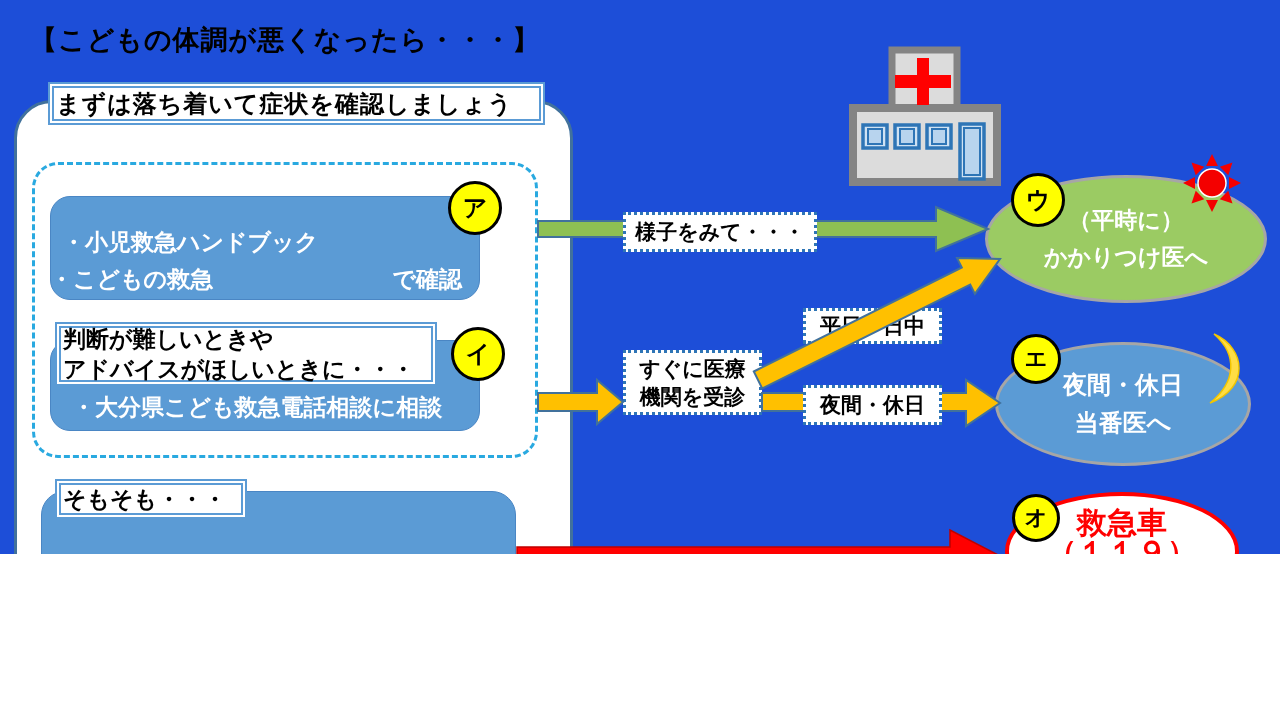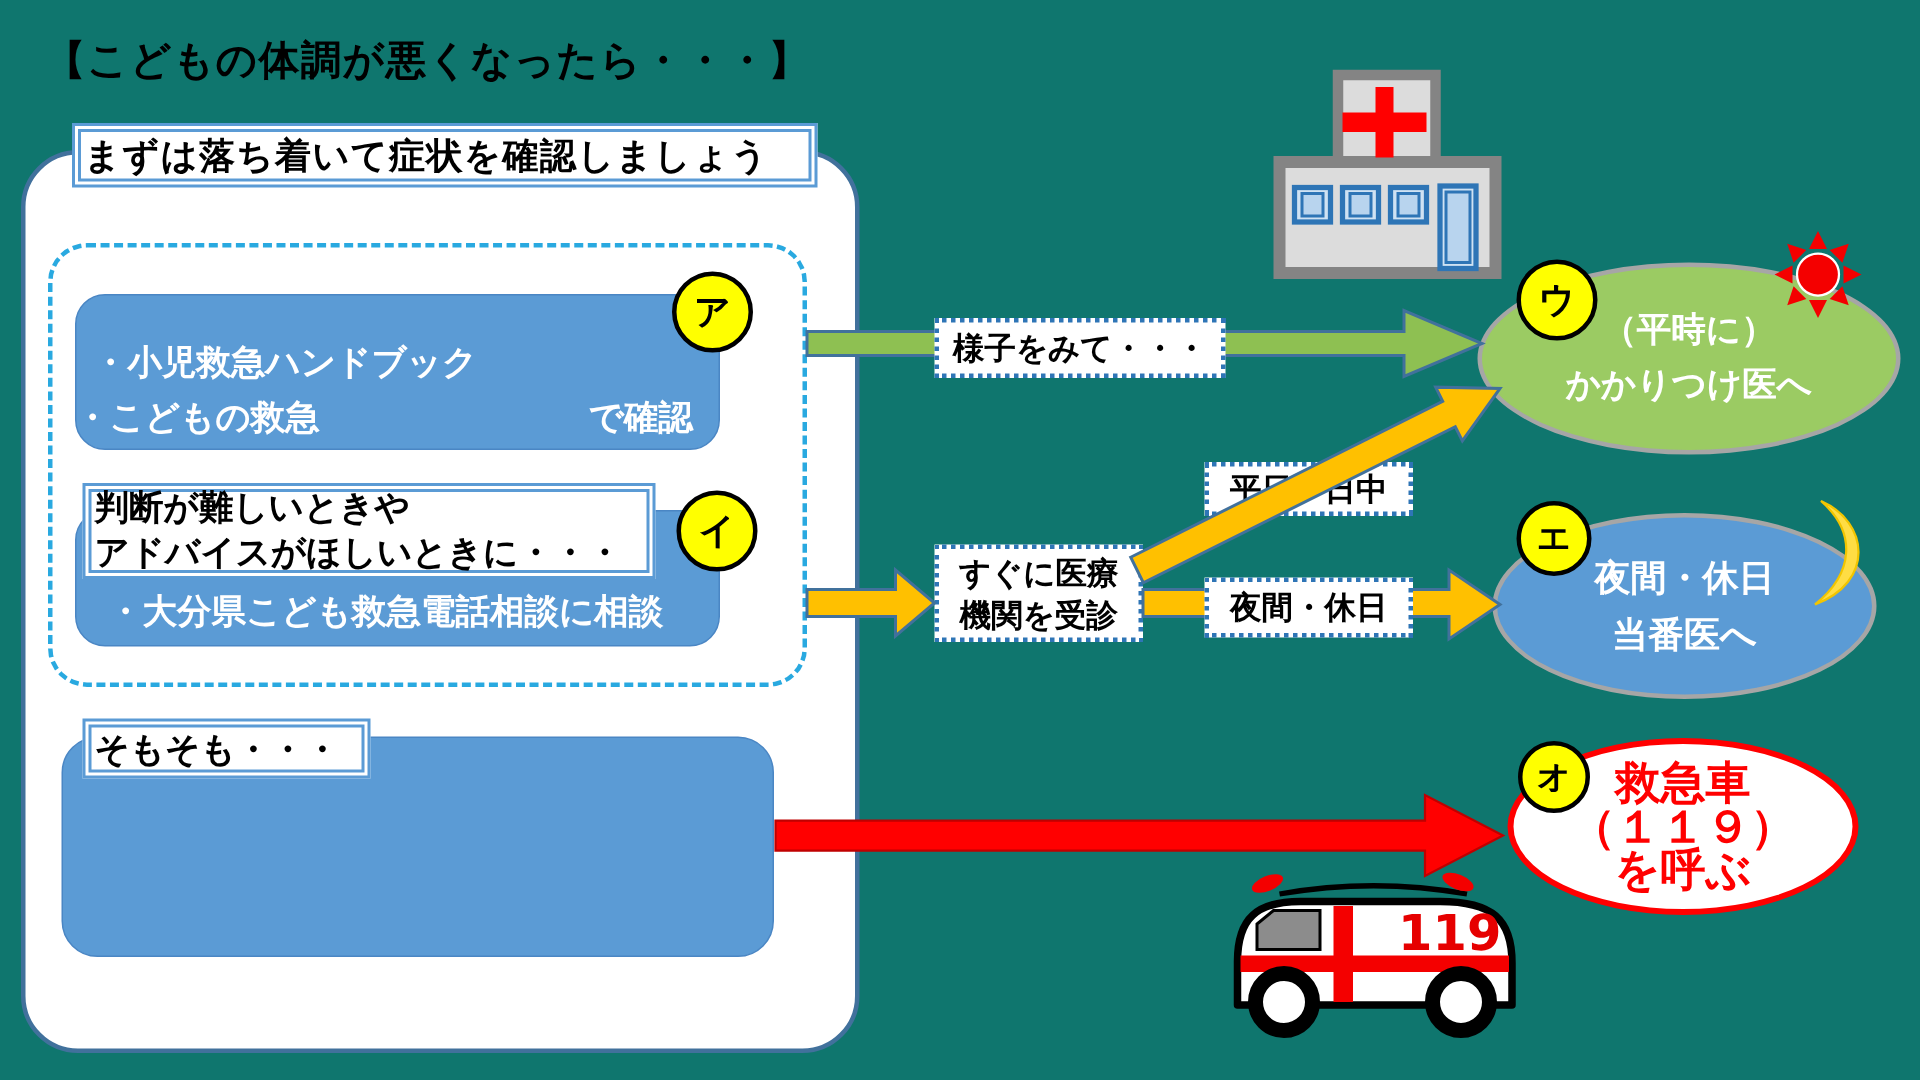--- a/index.html
+++ b/index.html
@@ -1,16 +1,16 @@
 <!DOCTYPE html>
 <html><head>
 <meta charset="utf-8">
 <style>
   html,body{margin:0;padding:0;background:#fff;}
-  #stage{position:relative;width:1280px;height:720px;background:#0f766e;overflow:hidden;
+  #stage{position:relative;width:1280px;height:554px;background:#1d4ed8;overflow:hidden;
          font-family:"DejaVu Sans","Liberation Sans",sans-serif;color:#000;}
   .abs{position:absolute;box-sizing:border-box;}
   .title{font-size:27px;font-weight:bold;letter-spacing:1px;z-index:2;}
   .container{border:3px solid #41719c;border-radius:38px;z-index:1;background:#fff;}
   .dashedbox{border:3.5px dashed #29a9e0;border-radius:26px;z-index:1;}
   .hdrbox{background:#fff;border:6px double #5b9bd5;font-weight:bold;color:#000;
           display:flex;flex-direction:column;justify-content:center;padding:0 2px;z-index:2;}
   .bluebox{background:#5b9bd5;border:1.5px solid #4a86c4;border-radius:20px;z-index:1;}
   .bluetext{color:#fff;font-weight:bold;z-index:2;}
   .dotlabel{background:#fff;border:3px dotted #2e75b6;font-weight:bold;font-size:21px;
@@ -49,21 +49,21 @@
   <div class="abs hdrbox" style="left:55px;top:322px;width:382px;height:64px;font-size:23px;line-height:30px;">
     <div>判断が難しいときや</div>
     <div>アドバイスがほしいときに・・・</div>
   </div>
   <div class="abs bluetext" style="left:50px;top:392px;width:430px;font-size:23px;padding-left:22px;">・大分県こども救急電話相談に相談</div>
   <div class="abs badge" style="left:451px;top:327px;width:54px;height:54px;">イ</div>
 
   <div class="abs bluebox" style="left:41px;top:491px;width:475px;height:147px;border-radius:24px;"></div>
   <div class="abs hdrbox" style="left:55px;top:479px;width:192px;height:40px;font-size:23px;">そもそも・・・</div>
 
-  <div class="abs dotlabel z2" style="left:623px;top:363px;width:139px;height:65px;line-height:28px;">
+  <div class="abs dotlabel z2" style="left:623px;top:350px;width:139px;height:65px;line-height:28px;">
     <div>すぐに医療</div>
     <div>機関を受診</div>
   </div>
   <div class="abs dotlabel z2" style="left:803px;top:308px;width:139px;height:36px;">平日・日中</div>
 
   <svg class="abs" style="left:0;top:0;z-index:3;" width="1280" height="720" viewBox="0 0 1280 720">
 
     <polygon points="538,221 936,221 936,207 988,229 936,251 936,237 538,237" fill="#8ec052" stroke="#41719c" stroke-width="2"></polygon>
 
     <polygon points="538,393 597,393 597,380 623,402 597,424 597,411 538,411" fill="#ffc000" stroke="#41719c" stroke-width="2"></polygon>

